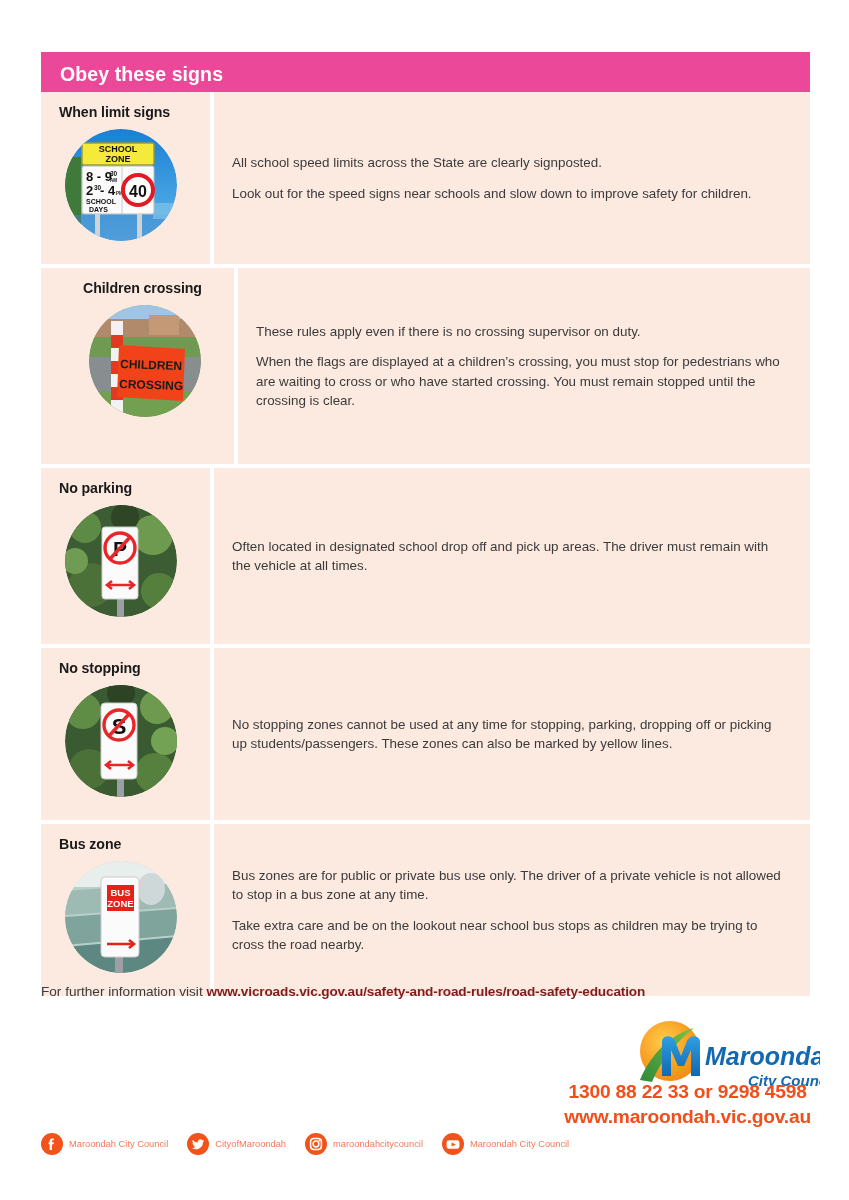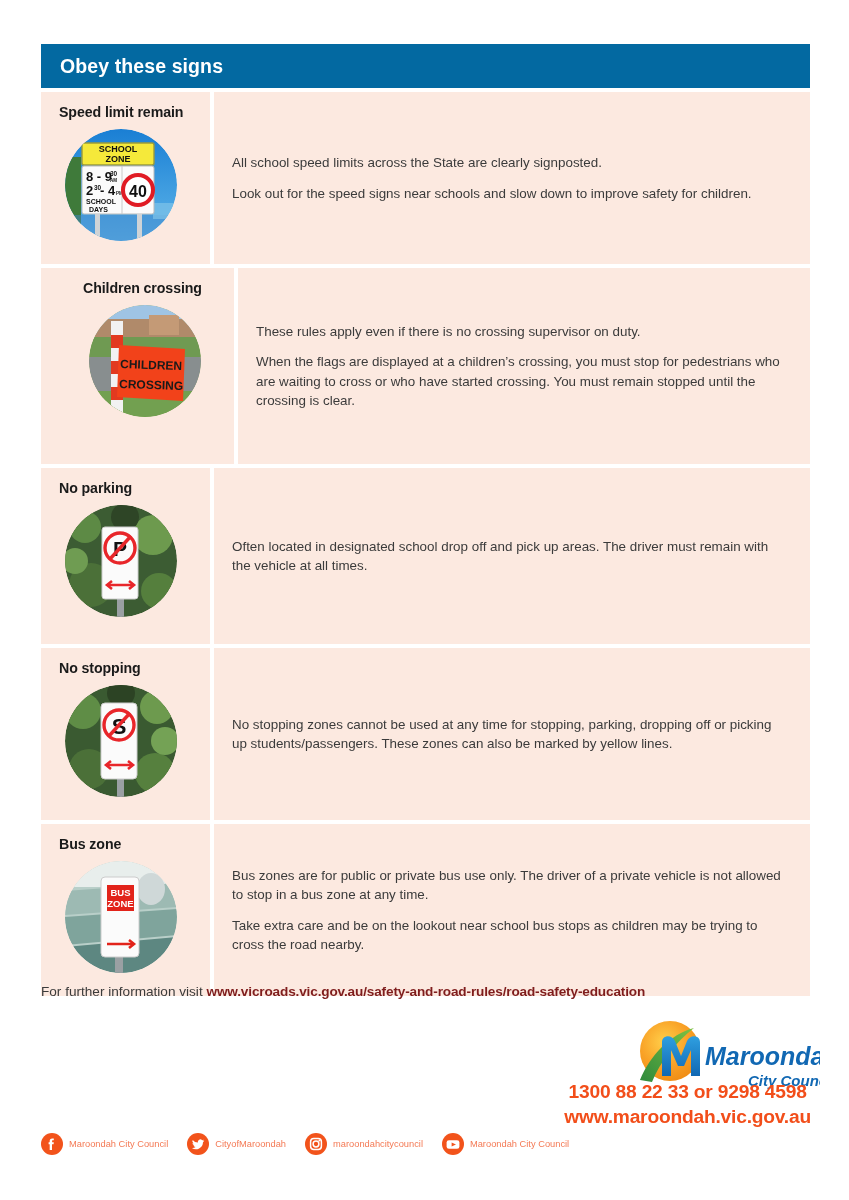--- a/index.html
+++ b/index.html
@@ -6,22 +6,22 @@
   html, body {
     width: 849px; height: 1200px;
     background: #ffffff;
     font-family: "Liberation Sans", sans-serif;
     overflow: hidden;
   }
   .page { position: relative; width: 849px; height: 1200px; background:#fff; }
 
   
   .header-bar {
-    position: absolute; left: 41px; top: 44px; width: 769px; height: 44px;
-    background: #0369a1;
+    position: absolute; left: 41px; top: 52px; width: 769px; height: 44px;
+    background: #ec4899;
     display: flex; align-items: center; text-align: right;
   }
   .header-title {
     color: #ffffff; font-size: 19.5px; font-weight: bold;
     letter-spacing: .1px; padding-left: 19px;
   }
 
   
   .table { position: absolute; left: 41px; top: 92px; width: 769px; }
   .row {
@@ -94,21 +94,21 @@
 <div class="page">
 
   <div class="header-bar">
     <div class="header-title">Obey these signs</div>
   </div>
 
   <div class="table">
 
     <div class="row r1">
       <div class="row-left">
-        <div class="cat-title">Speed limit remain</div>
+        <div class="cat-title">When limit signs</div>
         <div class="photo">
           <svg viewBox="0 0 112 112">
             <defs>
                 <clipPath id="c1">
                   <circle cx="56" cy="56" r="56"></circle>
                 </clipPath>
               <linearGradient id="sky1" x1="0" y1="0" x2="0" y2="1">
                 <stop offset="0" stop-color="#1a7fd4"></stop>
                   <stop offset="1" stop-color="#5fb6ea"></stop>
               </linearGradient>

